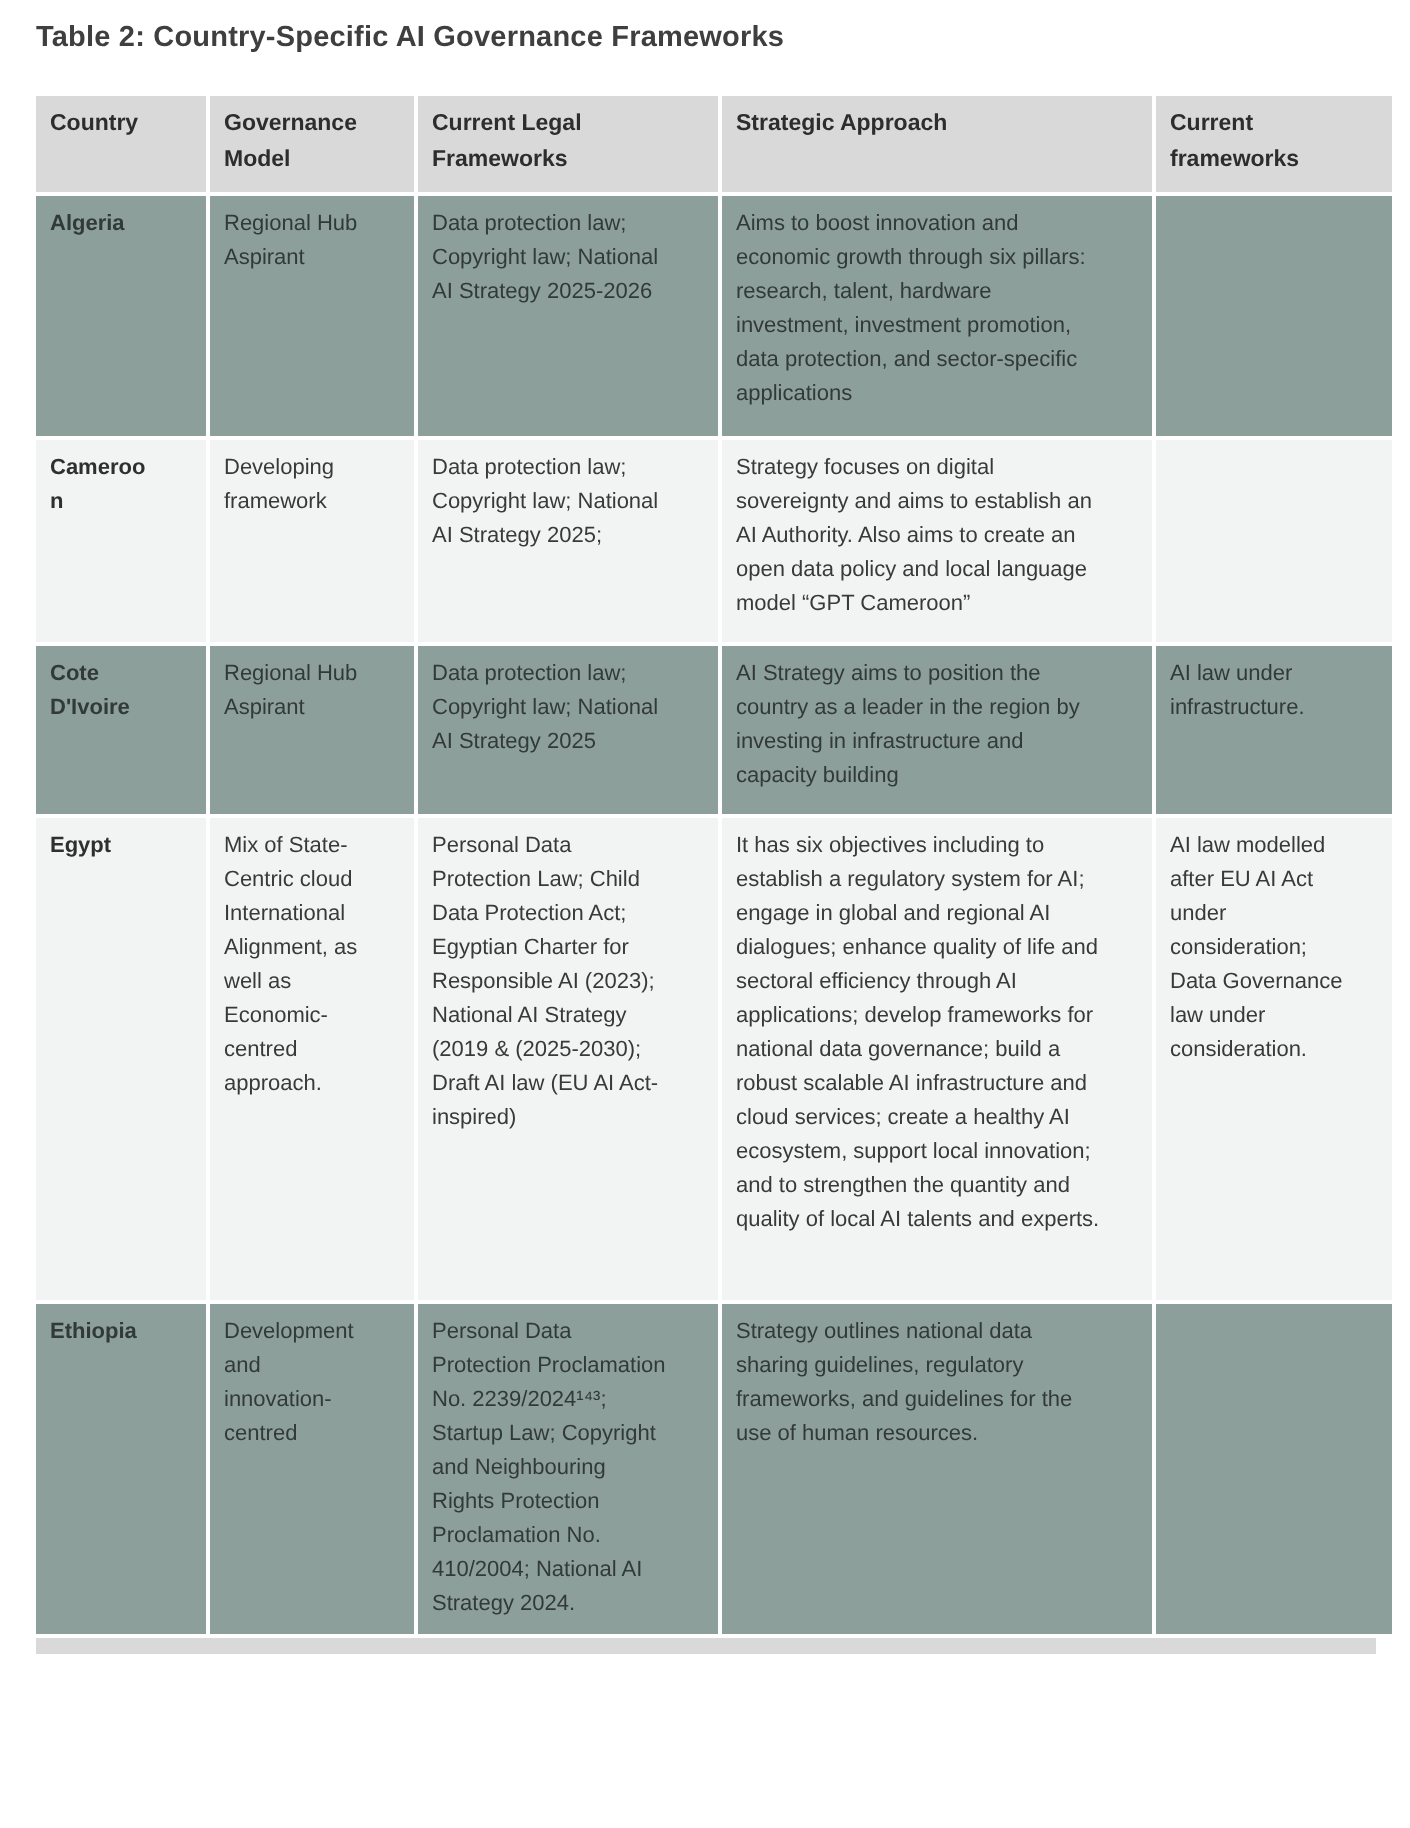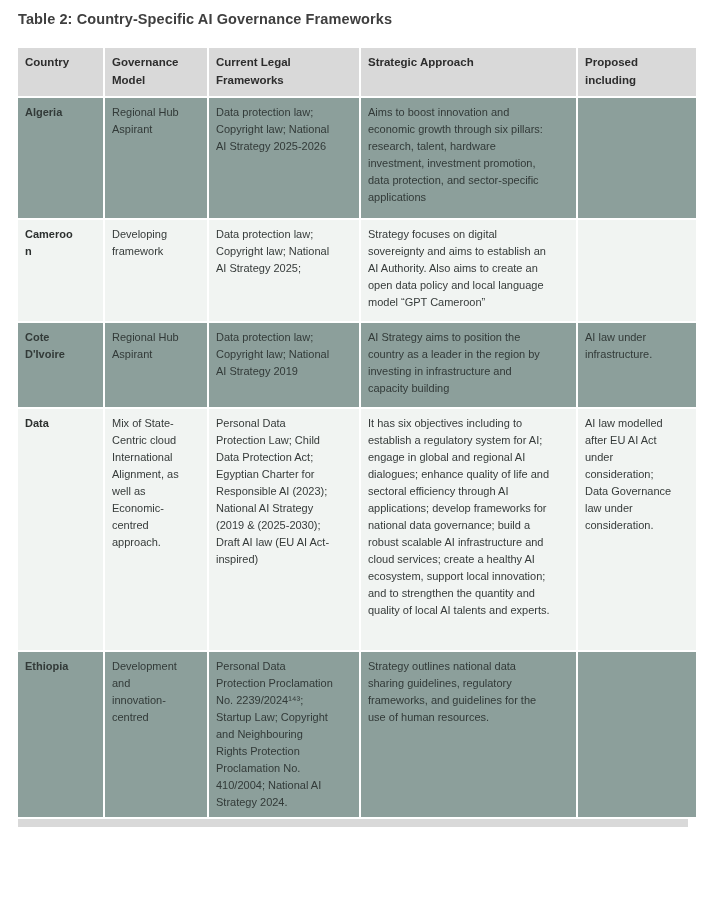--- a/index.html
+++ b/index.html
@@ -79,47 +79,47 @@
       <col style="width:150px">
       <col style="width:215px">
       <col style="width:118px">
     </colgroup>
     <thead>
       <tr class="h-header">
         <th>Country</th>
         <th>Governance Model</th>
         <th>Current Legal Frameworks</th>
         <th>Strategic Approach</th>
-        <th>Proposed including</th>
+        <th>Current frameworks</th>
       </tr>
     </thead>
     <tbody>
       <tr class="row-sage h-algeria">
         <td class="country-cell">Algeria</td>
         <td>Regional Hub Aspirant</td>
         <td>Data protection law; Copyright law; National AI Strategy 2025-2026</td>
         <td>Aims to boost innovation and economic growth through six pillars: research, talent, hardware investment, investment promotion, data protection, and sector-specific applications</td>
         <td></td>
       </tr>
       <tr class="row-light h-cameroon">
         <td class="country-cell">Cameroon</td>
         <td>Developing framework</td>
         <td>Data protection law; Copyright law; National AI Strategy 2025;</td>
         <td>Strategy focuses on digital sovereignty and aims to establish an AI Authority. Also aims to create an open data policy and local language model “GPT Cameroon”</td>
         <td></td>
       </tr>
       <tr class="row-sage h-cote">
         <td class="country-cell">Cote D'Ivoire</td>
         <td>Regional Hub Aspirant</td>
-        <td>Data protection law; Copyright law; National AI Strategy 2019</td>
+        <td>Data protection law; Copyright law; National AI Strategy 2025</td>
         <td>AI Strategy aims to position the country as a leader in the region by investing in infrastructure and capacity building</td>
         <td>AI law under infrastructure.</td>
       </tr>
       <tr class="row-light h-egypt">
-        <td class="country-cell">Data</td>
+        <td class="country-cell">Egypt</td>
         <td>Mix of State-Centric cloud International Alignment, as well as Economic-centred approach.</td>
         <td>Personal Data Protection Law; Child Data Protection Act; Egyptian Charter for Responsible AI (2023); National AI Strategy (2019 &amp; (2025-2030); Draft AI law (EU AI Act-inspired)</td>
         <td>It has six objectives including to establish a regulatory system for AI; engage in global and regional AI dialogues; enhance quality of life and sectoral efficiency through AI applications; develop frameworks for national data governance; build a robust scalable AI infrastructure and cloud services; create a healthy AI ecosystem, support local innovation; and to strengthen the quantity and quality of local AI talents and experts.</td>
         <td>AI law modelled after EU AI Act under consideration; Data Governance law under consideration.</td>
       </tr>
       <tr class="row-sage h-ethiopia">
         <td class="country-cell">Ethiopia</td>
         <td>Development and innovation-centred</td>
         <td>Personal Data Protection Proclamation No. 2239/2024¹⁴³; Startup Law; Copyright and Neighbouring Rights Protection Proclamation No. 410/2004; National AI Strategy 2024.</td>
         <td>Strategy outlines national data sharing guidelines, regulatory frameworks, and guidelines for the use of human resources.</td>

